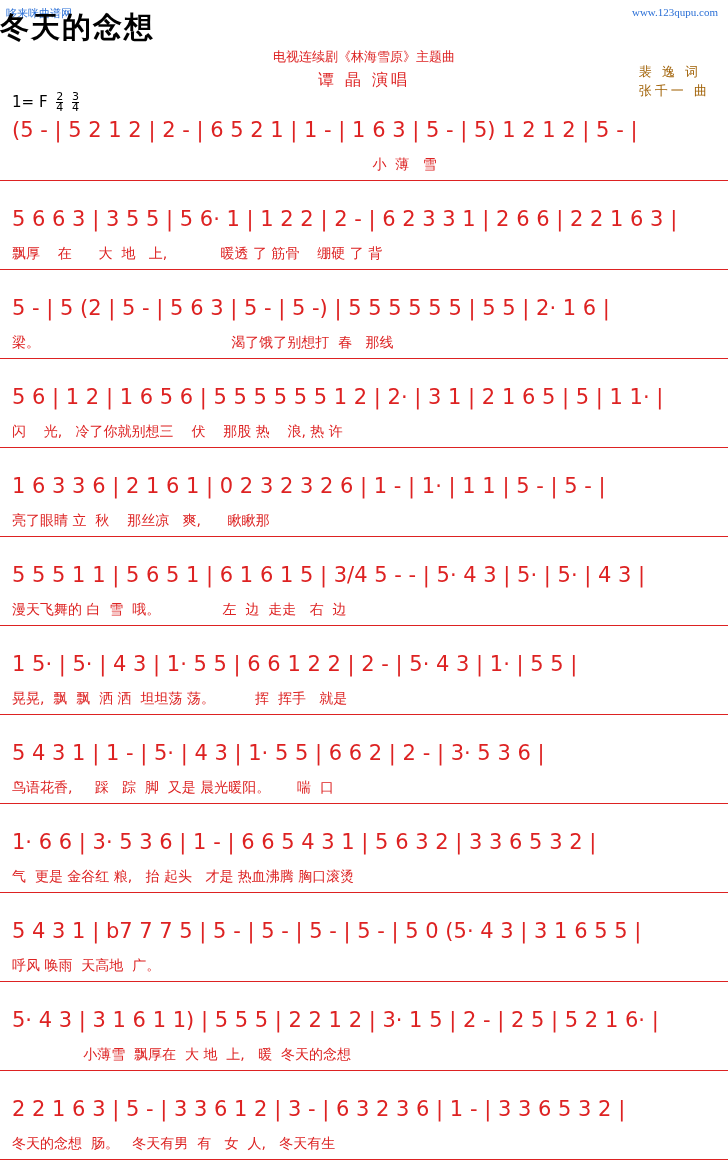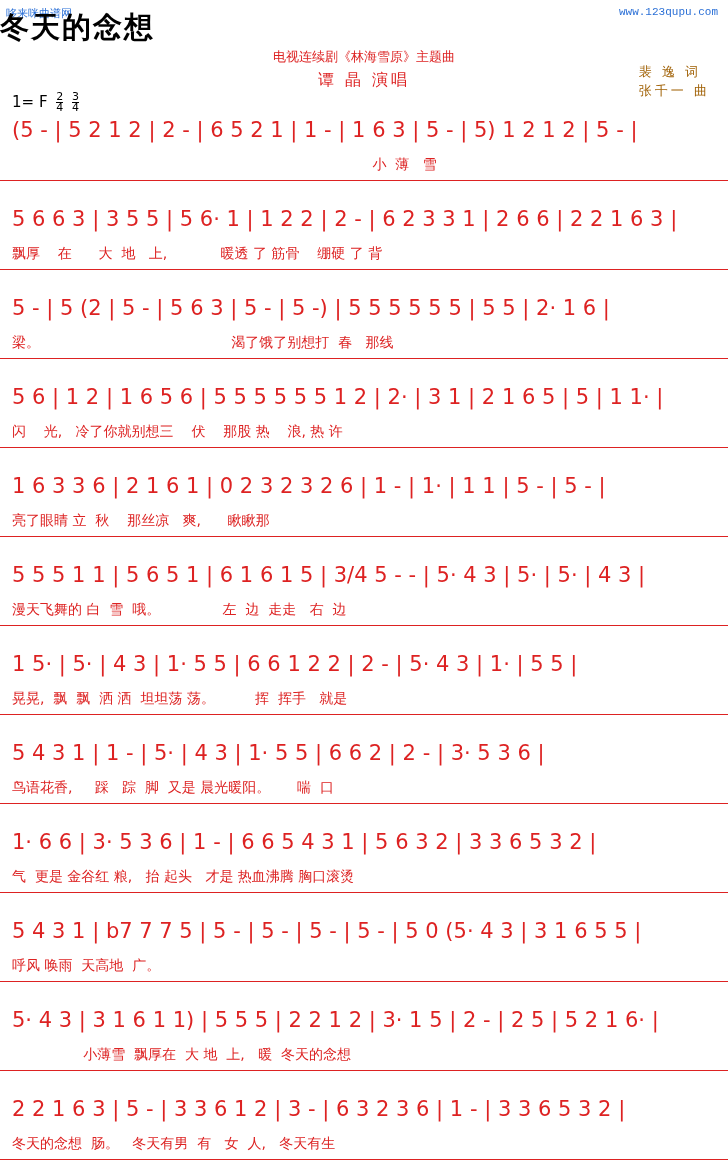--- a/index.html
+++ b/index.html
@@ -8,21 +8,21 @@
     font-family:"Liberation Serif", serif;
     color:#d22; 
     overflow:hidden;
   }
   .wm-left{
     position:absolute;left:6px;top:6px;font-size:11px;color:#2a6fd6;
     font-family:"Liberation Sans", sans-serif;letter-spacing:0px;
   }
   .wm-right{
     position:absolute;right:10px;top:6px;font-size:11px;color:#2a6fd6;
-    font-family:Liberation Mono, monospace;
+    font-family:Liberation Serif, serif;
   }
   .title{
     position:absolute;top:8px;left:0;width:656px;
     font-size:29px;font-weight:bold;color:#000;letter-spacing:2px;
     font-family:"DejaVu Sans", sans-serif;
   }
   .subtitle{
     position:absolute;top:48px;left:0;width:728px;text-align:center;
     font-size:13px;color:#d22;font-family:"DejaVu Sans", sans-serif;
   }

